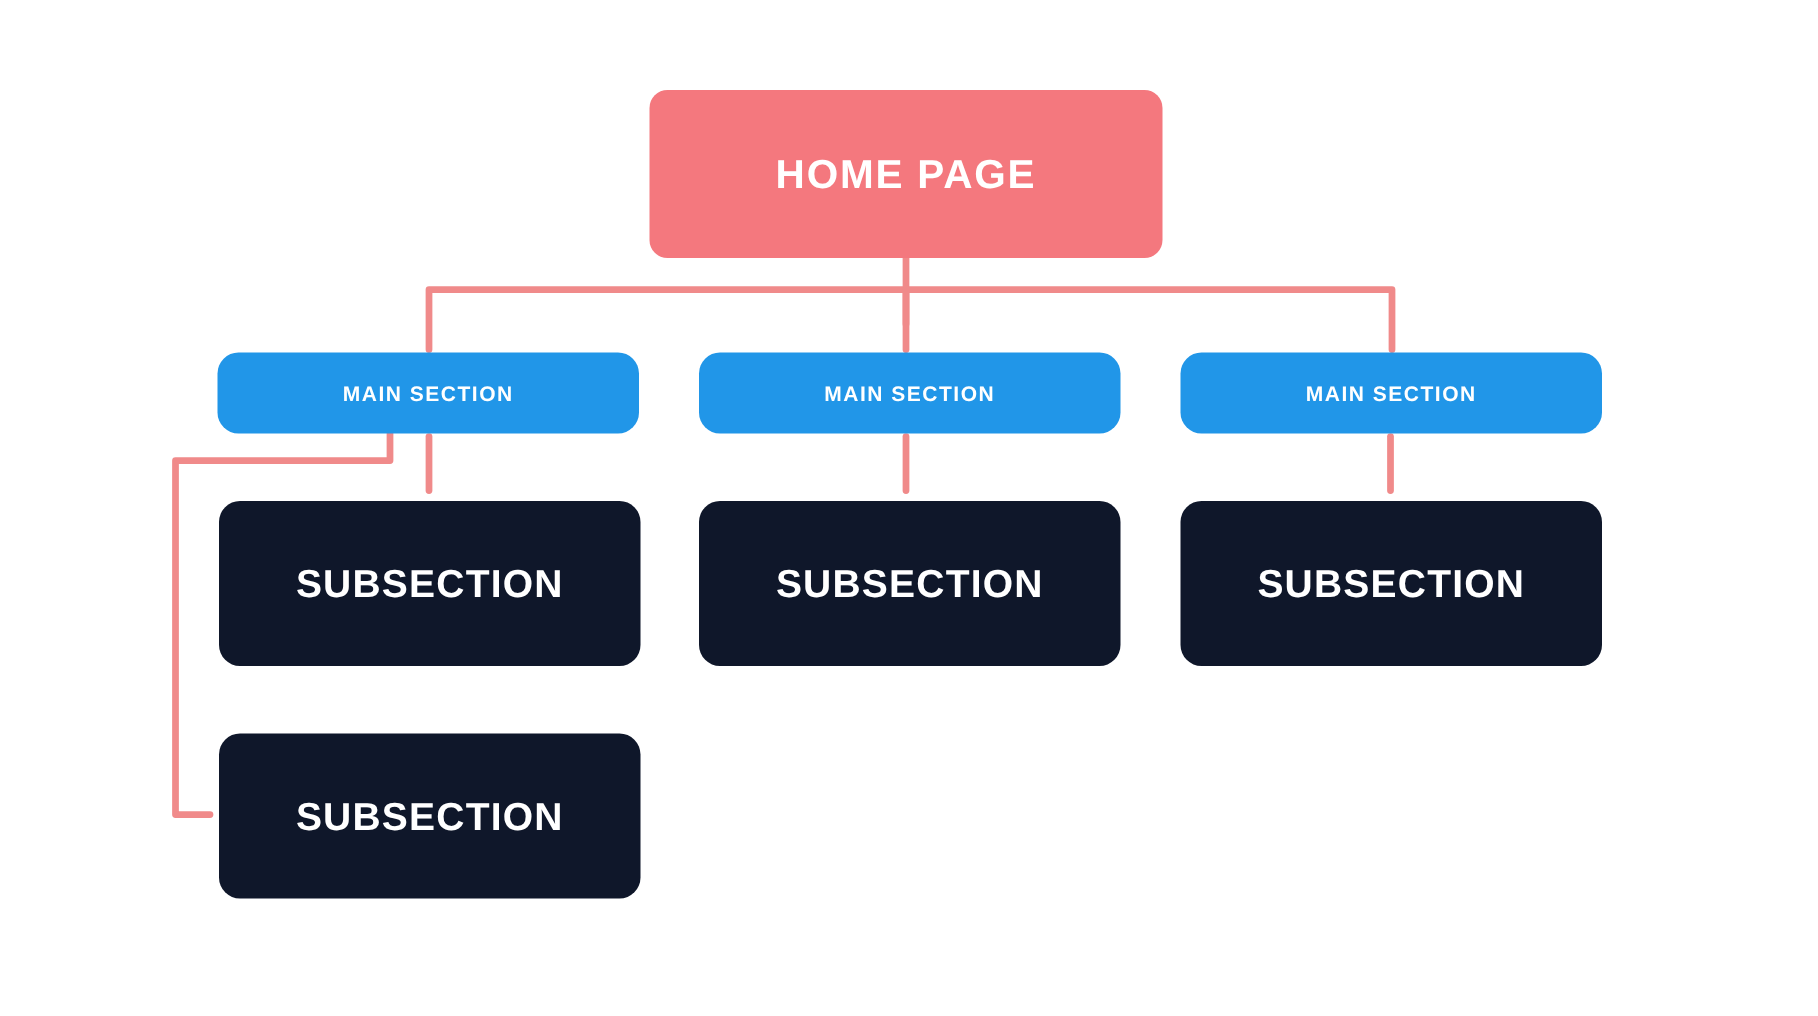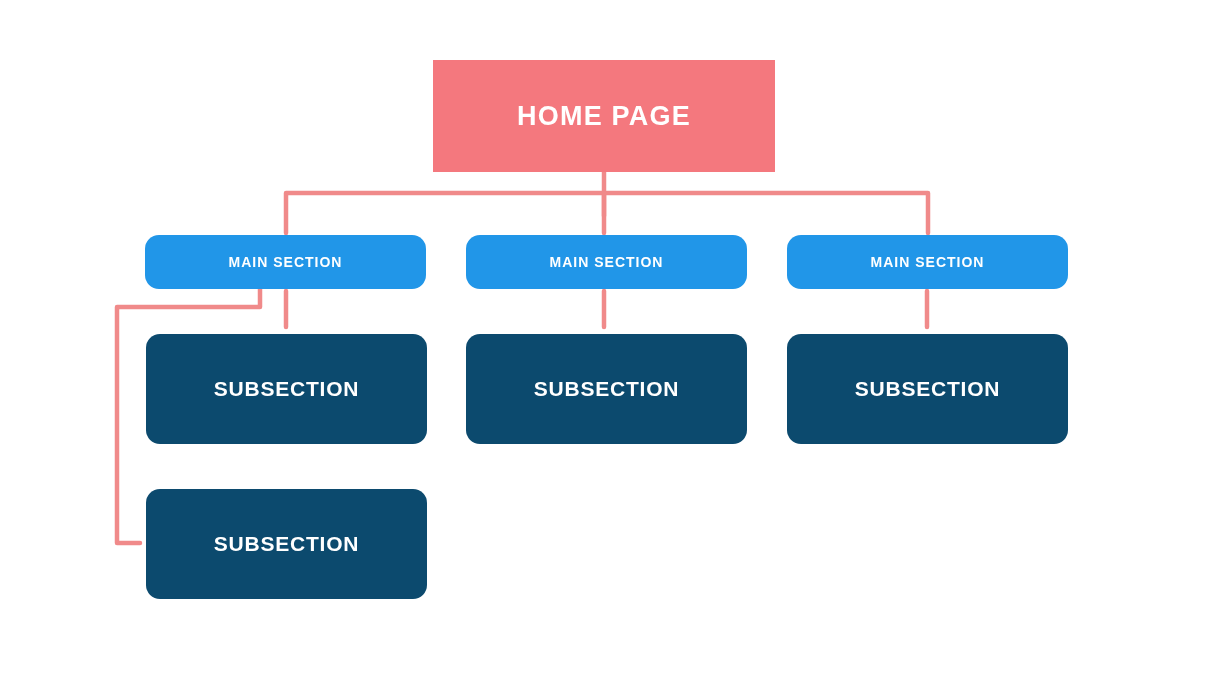--- a/index.html
+++ b/index.html
@@ -31,37 +31,37 @@
     display: flex;
     align-items: center;
     justify-content: center;
     box-sizing: border-box;
     color: #ffffff;
     text-align: center;
     user-select: none;
   }
   .node-home {
     background: #f4787e;
-    border-radius: 0;
+    border-radius: 12px;
     font-size: 27px;
     font-weight: bold;
     letter-spacing: 1.2px;
   }
   .node-main {
     background: #2196e8;
     border-radius: 14px;
     font-size: 14px;
     font-weight: bold;
     letter-spacing: 1.0px;
     justify-content: center;
   }
   .node-sub {
-    background: #0c4a6e;
+    background: #0f172a;
     border-radius: 14px;
-    font-size: 21px;
+    font-size: 26px;
     font-weight: bold;
     letter-spacing: 0.8px;
   }
 </style>
 </head>
 <body>
 
 <div id="diagram">
 
   <svg id="connectors" viewBox="0 0 1212 677" width="1212" height="677" aria-hidden="true">

